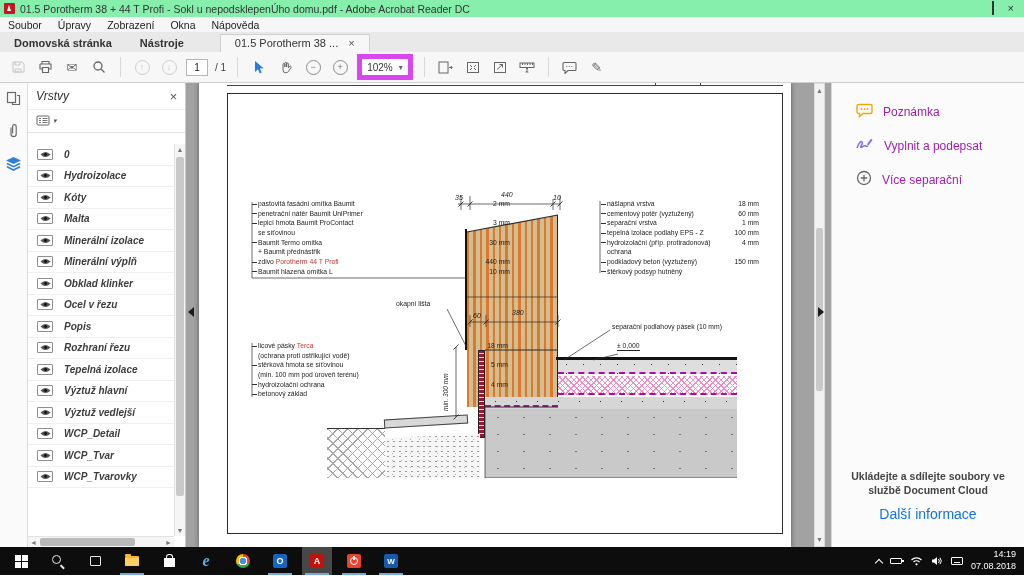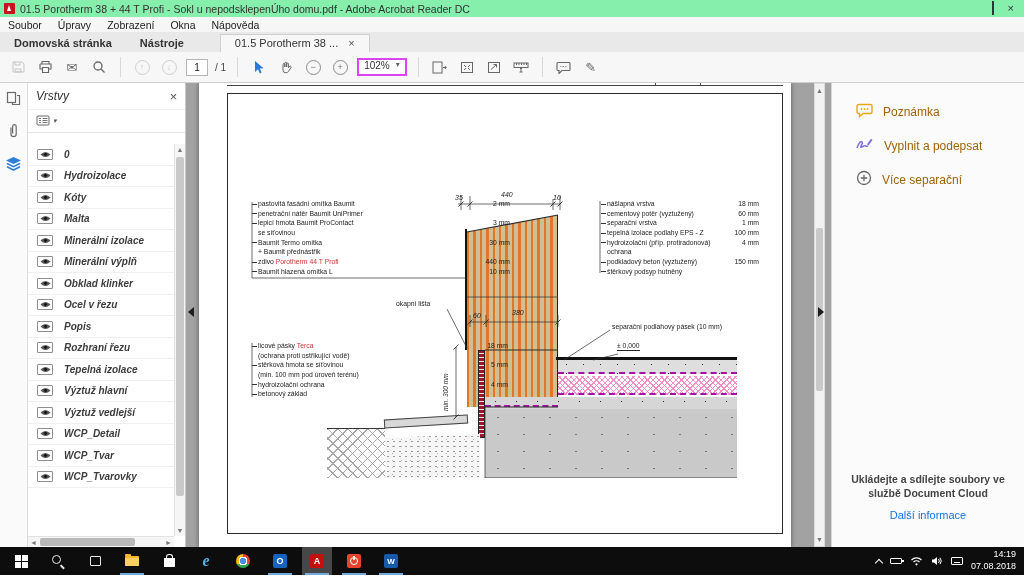--- a/index.html
+++ b/index.html
@@ -35,22 +35,22 @@
   .tsep { width:1px; height:20px; background:#d8d8d8; margin:0 4px; }
   .tbtn { display:flex; align-items:center; justify-content:center;
     width:20px; height:22px; }
   .tbtn.disabled { opacity:.38; }
   .glyph { font-size:13px; color:#666; }
   .circ { width:15px; height:15px; border:1px solid #8a8a8a; border-radius:50%;
     display:flex; align-items:center; justify-content:center; font-size:9px; color:#777; }
   .pageinput { width:22px; height:17px; border:1px solid #b5b5b5; background:#fff;
     text-align:center; font-size:10px; color:#222; font-family:"Liberation Sans",sans-serif; }
   .pagetotal { font-size:10px; color:#444; }
-  .zoombox { height:18px; border:2px solid #d946ef; background:#fff; display:flex;
-    align-items:flex-start; gap:6px; padding:0 5px; font-size:10px; color:#333; }
+  .zoombox { height:26px; border:5px solid #d946ef; background:#fff; display:flex;
+    align-items:center; gap:6px; padding:0 5px; font-size:10px; color:#333; }
 
   
   .main { height:464px; display:flex; position:relative; background:#a2a2a2; }
 
   .rail { width:28px; background:#fafafa; border-right:1px solid #ddd;
     display:flex; flex-direction:column; align-items:center; padding-top:8px; gap:13px; }
 
   .lpanel { width:158px; background:#fff; border-right:1px solid #c9c9c9; position:relative;font-style:italic; }
   .lp-head { height:26px; display:flex; align-items:center; padding:0 8px;
     font-size:12px; color:#333; }
@@ -152,24 +152,24 @@
     clip-path:polygon(0 9%, 100% 0, 100% 100%, 0 100%); }
   .soil { position:absolute; left:128px; top:345px; width:58px; height:50px;
     border-top:1px solid #333; background-color:#fff;
     background-image:
       repeating-linear-gradient(45deg, #a8a8a8 0 1px, rgba(0,0,0,0) 1px 7px),
       repeating-linear-gradient(135deg, #a8a8a8 0 1px, rgba(0,0,0,0) 1px 7px); }
 
   
   .rpanel { width:193px; background:#fbfbfb; border-left:1px solid #d8d8d8; position:relative; }
   .rtool { display:flex; align-items:center; gap:10px; padding:8px 0 8px 24px;
-    font-size:12px; color:#a16207; }
+    font-size:12px; color:#a21caf; }
   .promo { position:absolute; left:10px; right:10px; bottom:24px; text-align:center; }
   .promo-text { font-size:10.5px; font-weight:bold; color:#444; line-height:1.35; }
-  .promo-link { display:inline-block; margin-top:9px; font-size:11px; color:#1474e6; }
+  .promo-link { display:inline-block; margin-top:9px; font-size:14px; color:#1474e6; }
 
   
   .taskbar { height:28px; background:#0d0d0d; display:flex; align-items:center;
     padding-left:6px; position:relative; }
   .tb-app { width:30px; height:28px; display:flex; align-items:center; justify-content:center;
     position:relative; margin-right:7px; }
   .tb-app.open::after { content:''; position:absolute; left:3px; right:3px; bottom:0;
     height:2px; background:#76a9d8; }
   .tb-app.active { background:#474747; }
   .winlogo { display:grid; grid-template-columns:6px 6px; grid-template-rows:6px 6px; gap:1px; }

